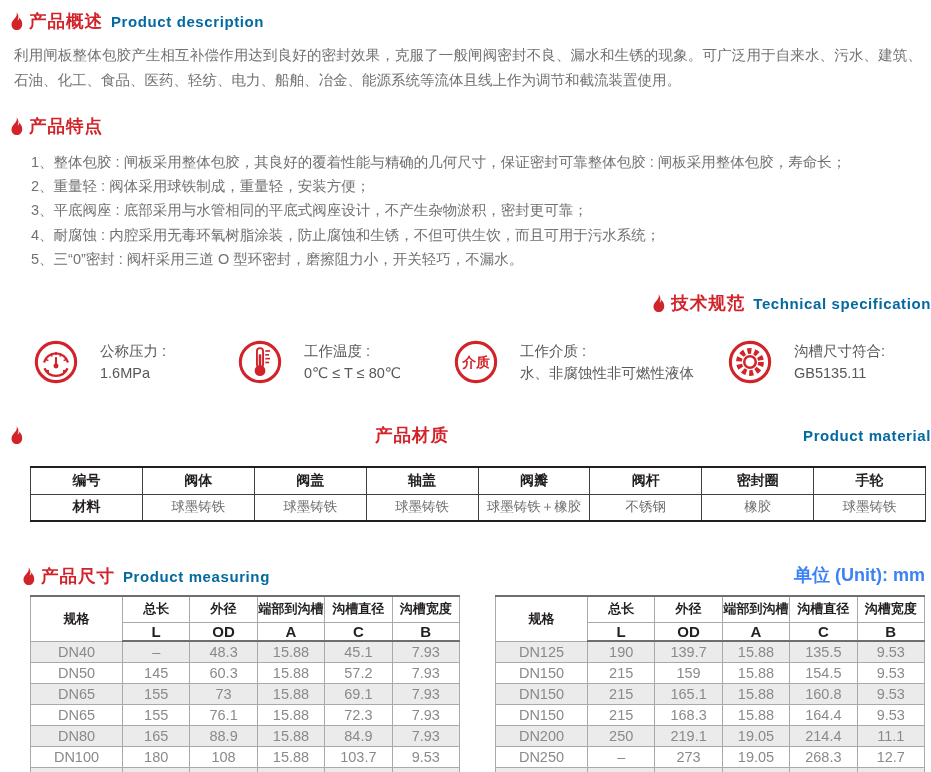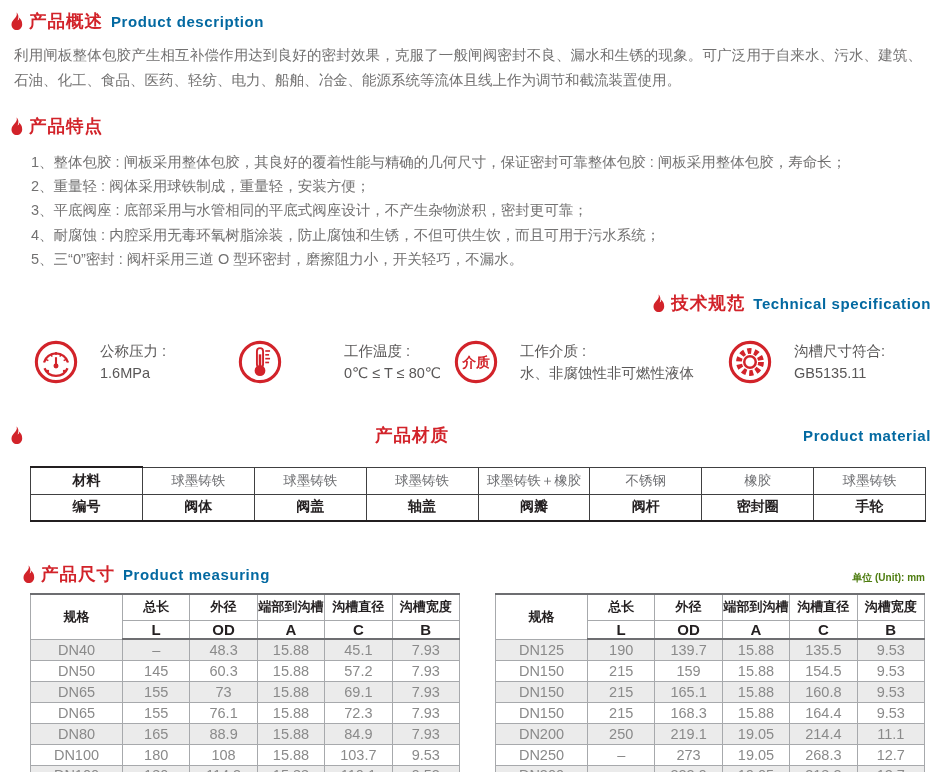--- a/index.html
+++ b/index.html
@@ -24,21 +24,21 @@
   }
 
   
   .features { margin:13px 0 0 31px; }
   .feature-item { font-size:14.5px; line-height:24.2px; color:#727171; }
 
   
   .spec-row { display:flex; margin:17px 0 0 33px; height:62px; align-items:center; }
   .spec-item { display:flex; align-items:center; flex:0 0 auto; }
   .spec-item.g1 { width:204px; }
-  .spec-item.g2 { width:216px;gap:40px; }
+  .spec-item.g2 { width:216px; }
   .spec-item.g3 { width:274px; }
   .spec-icon { width:46px; height:46px; flex:0 0 auto; margin-right:21px; }
   .spec-text { display:flex; flex-direction:column; justify-content:space-between; }
   .spec-label, .spec-value { font-size:14.5px; line-height:22px; color:#595757; }
 
   
   .mat-table {
     border-collapse:collapse; margin:20px 0 0 30px; width:896px;
     table-layout:fixed;
   }
@@ -49,21 +49,21 @@
   .mat-table tr:last-child td, .mat-table tr:last-child th { border-bottom:2px solid #231f20; }
   .mat-table th { font-size:14px; font-weight:bold; color:#231f20; }
   .mat-table td { font-size:13.5px; color:#6d6e71; }
 
   
   .measure-head-row {
     display:flex; justify-content:space-between; align-items:flex-end;
     margin:41px 6px 0 0;
     padding-left:12px;
   }
-  .unit-note { font-size:10px; font-weight:bold; color:#4d7c0f; }
+  .unit-note { font-size:18px; font-weight:bold; color:#3b82f6; }
   .dim-wrap { display:flex; margin:8px 0 0 30px; gap:35px; align-items:flex-start; }
   .dim-table { border-collapse:collapse; width:430px; table-layout:fixed; }
   .dim-table col.spec-col { width:92px; }
   .dim-table th, .dim-table td {
     border:1px solid #a7a9ac; text-align:center; vertical-align:middle;
   }
   .dim-table thead tr:first-child th { border-top:2px solid #6d6e71; height:26px; }
   .dim-table thead tr:last-child th { border-bottom:2px solid #6d6e71; height:19px; }
   .dim-table th.spec-h { font-size:13.5px; }
   .dim-table thead tr:first-child th { font-size:13px; font-weight:bold; color:#231f20; }
@@ -178,39 +178,39 @@
     <svg class="flame" viewBox="0 0 17 19">
       <path fill="#d2232a" d="M8.6 0.4 C9.5 3.3 7.9 5 6.4 6.7 5.1 8.2 3.5 9.9 3.5 12.4 c0 3.2 2.4 5.6 5.3 5.6 3 0 5.4-2.3 5.4-5.8 0-3.3-1.8-5.2-3.1-6.6 0.25 1.5-0.4 2.6-1.5 2.9 C10.4 6.5 11.3 3.2 8.6 0.4 Z"></path>
     </svg>
     <span class="sec-zh">产品材质</span>
     <span class="sec-en">Product material</span>
   </div>
 
   <table class="mat-table">
     <tbody>
         <tr>
+          <th>编号</th>
+          <th>阀体</th>
+          <th>阀盖</th>
+          <th>轴盖</th>
+          <th>阀瓣</th>
+          <th>阀杆</th>
+          <th>密封圈</th>
+          <th>手轮</th>
+        </tr>
+    <tr>
       <th>材料</th>
       <td>球墨铸铁</td>
       <td>球墨铸铁</td>
       <td>球墨铸铁</td>
       <td>球墨铸铁＋橡胶</td>
       <td>不锈钢</td>
       <td>橡胶</td>
       <td>球墨铸铁</td>
     </tr>
-    <tr>
-          <th>编号</th>
-          <th>阀体</th>
-          <th>阀盖</th>
-          <th>轴盖</th>
-          <th>阀瓣</th>
-          <th>阀杆</th>
-          <th>密封圈</th>
-          <th>手轮</th>
-        </tr>
   </tbody>
     </table>
 
   <div class="measure-head-row">
     <div class="sec-head" style="margin-top:0;">
       <svg class="flame" viewBox="0 0 17 19">
         <path fill="#d2232a" d="M8.6 0.4 C9.5 3.3 7.9 5 6.4 6.7 5.1 8.2 3.5 9.9 3.5 12.4 c0 3.2 2.4 5.6 5.3 5.6 3 0 5.4-2.3 5.4-5.8 0-3.3-1.8-5.2-3.1-6.6 0.25 1.5-0.4 2.6-1.5 2.9 C10.4 6.5 11.3 3.2 8.6 0.4 Z"></path>
       </svg>
       <span class="sec-zh">产品尺寸</span>
       <span class="sec-en">Product measuring</span>

